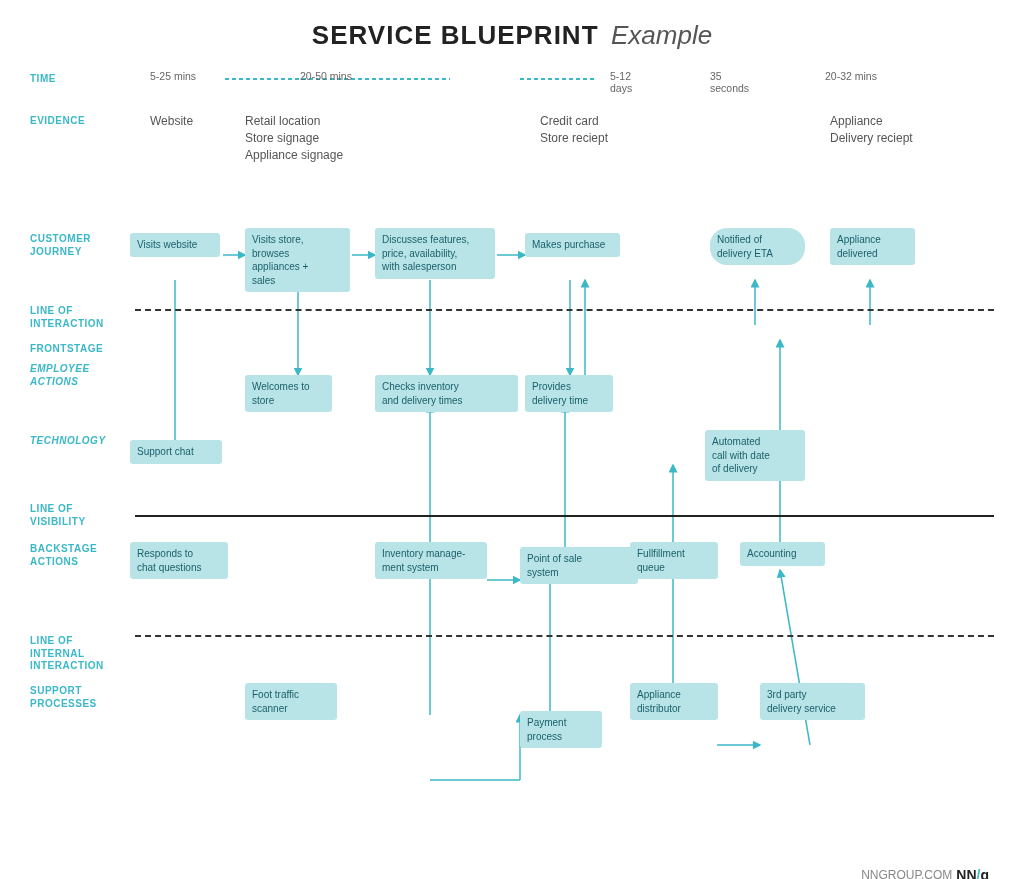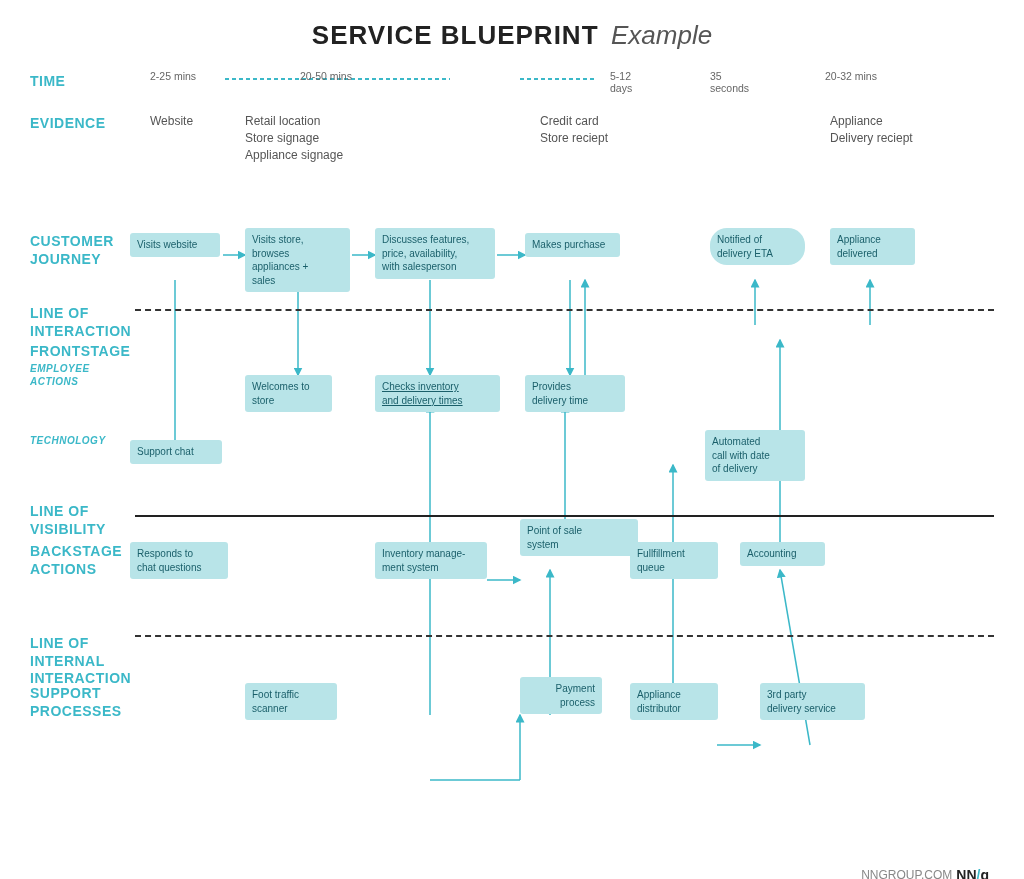--- a/index.html
+++ b/index.html
@@ -69,21 +69,21 @@
     .time-label {
       position: absolute;
       font-size: 10.5px;
       color: #666;
       top: 0;
     }
 
     
     .rl {
       position: absolute;
-      font-size: 14px;
+      font-size: 10px;
       font-weight: 800;
       color: #3bb8c8;
       text-transform: uppercase;
       letter-spacing: 0.5px;
       line-height: 1.25;
       left: 0;
       width: 100px;
     }
     .rl.italic {
       font-style: italic;
@@ -181,59 +181,59 @@
     <div class="rl italic" style="top:370px;">TECHNOLOGY</div>
 
     <div class="rl" style="top:438px;">LINE OF<br>VISIBILITY</div>
 
     <div class="rl" style="top:478px;">BACKSTAGE<br>ACTIONS</div>
 
     <div class="rl" style="top:570px;">LINE OF<br>INTERNAL<br>INTERACTION</div>
 
     <div class="rl" style="top:620px;">SUPPORT<br>PROCESSES</div>
 
-    <div class="time-label" style="left:120px;top:5px;">2-25 mins</div>
+    <div class="time-label" style="left:120px;top:5px;">5-25 mins</div>
     <div class="time-label" style="left:270px;top:5px;">20-50 mins</div>
     <div class="time-label" style="left:580px;top:5px;">5-12<br>days</div>
     <div class="time-label" style="left:680px;top:5px;">35<br>seconds</div>
     <div class="time-label" style="left:795px;top:5px;">20-32 mins</div>
 
     <div class="evid-text" style="left:120px;top:48px;">Website</div>
     <div class="evid-text" style="left:215px;top:48px;">Retail location<br>Store signage<br>Appliance signage</div>
     <div class="evid-text" style="left:510px;top:48px;">Credit card<br>Store reciept</div>
     <div class="evid-text" style="left:800px;top:48px;">Appliance<br>Delivery reciept</div>
 
     <div class="box" style="left:100px;top:168px;width:90px;">Visits website</div>
     <div class="box" style="left:345px;top:163px;width:120px;">Discusses features,<br>price, availability,<br>with salesperson</div>
     <div class="box" style="left:215px;top:163px;width:105px;">Visits store,<br>browses<br>appliances +<br>sales</div>
     <div class="box" style="left:495px;top:168px;width:95px;">Makes purchase</div>
     <div class="box" style="left:680px;top:163px;width:95px;border-radius:17px;">Notified of<br>delivery ETA</div>
     <div class="box" style="left:800px;top:163px;width:85px;">Appliance<br>delivered</div>
 
     <div style="position:absolute;top:244px;left:105px;right:0;border-top:2px dashed #333;"></div>
 
     <div class="box" style="left:215px;top:310px;width:87px;">Welcomes to<br>store</div>
-    <div class="box" style="left:345px;top:310px;width:125px;text-decoration:underline;">Checks inventory<br>and delivery times</div>
-    <div class="box" style="left:495px;top:310px;width:100px;">Provides<br>delivery time</div>
+    <div class="box" style="left:345px;top:310px;width:143px;">Checks inventory<br>and delivery times</div>
+    <div class="box" style="left:495px;top:310px;width:88px;">Provides<br>delivery time</div>
 
     <div class="box" style="left:100px;top:375px;width:92px;">Support chat</div>
     <div class="box" style="left:675px;top:365px;width:100px;">Automated<br>call with date<br>of delivery</div>
 
     <div style="position:absolute;top:450px;left:105px;right:0;border-top:2.5px solid #222;"></div>
 
     <div class="box" style="left:100px;top:477px;width:98px;">Responds to<br>chat questions</div>
     <div class="box" style="left:345px;top:477px;width:112px;">Inventory manage-<br>ment system</div>
-    <div class="box" style="left:490px;top:454px;width:118px;">Point of sale<br>system</div>
+    <div class="box" style="left:490px;top:482px;width:118px;">Point of sale<br>system</div>
     <div class="box" style="left:600px;top:477px;width:88px;">Fullfillment<br>queue</div>
     <div class="box" style="left:710px;top:477px;width:85px;">Accounting</div>
 
     <div style="position:absolute;top:570px;left:105px;right:0;border-top:2px dashed #333;"></div>
 
     <div class="box" style="left:215px;top:618px;width:92px;">Foot traffic<br>scanner</div>
-    <div class="box" style="left:490px;top:612px;width:82px;text-align:right;">Payment<br>process</div>
+    <div class="box" style="left:490px;top:646px;width:82px;">Payment<br>process</div>
     <div class="box" style="left:600px;top:618px;width:88px;">Appliance<br>distributor</div>
     <div class="box" style="left:730px;top:618px;width:105px;">3rd party<br>delivery service</div>
 
     <div style="position:absolute;bottom:2px;right:5px;display:flex;align-items:center;font-size:12px;color:#888;">
       <span>NNGROUP.COM</span>
       <span style="font-weight:900;font-size:14px;color:#222;margin-left:4px;">NN</span>
         <span style="color:#3bb8c8;font-weight:900;font-size:14px;">/</span>
         <span style="font-weight:900;font-size:14px;color:#222;">g</span>
     </div>
   </div>

